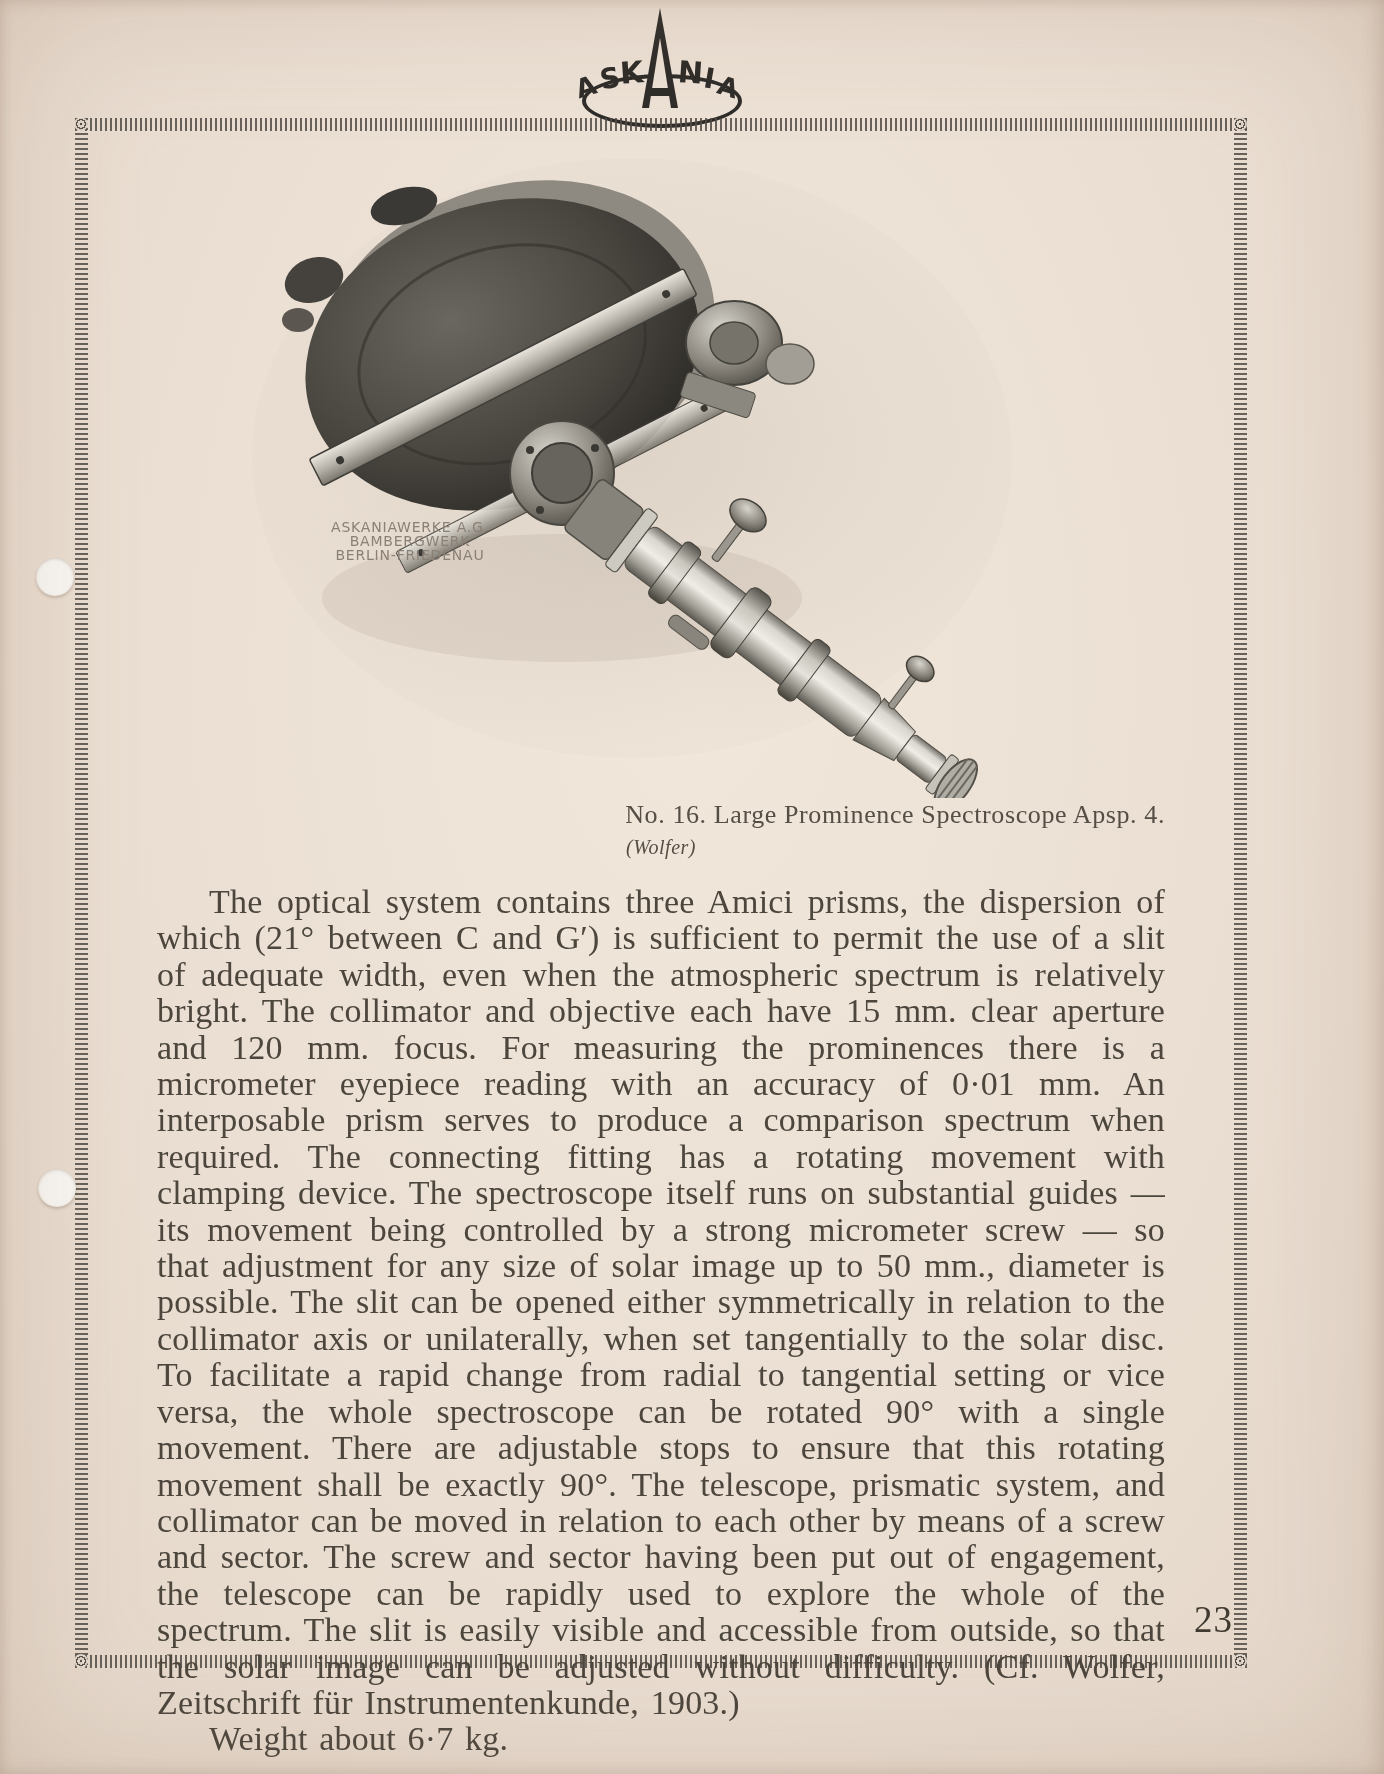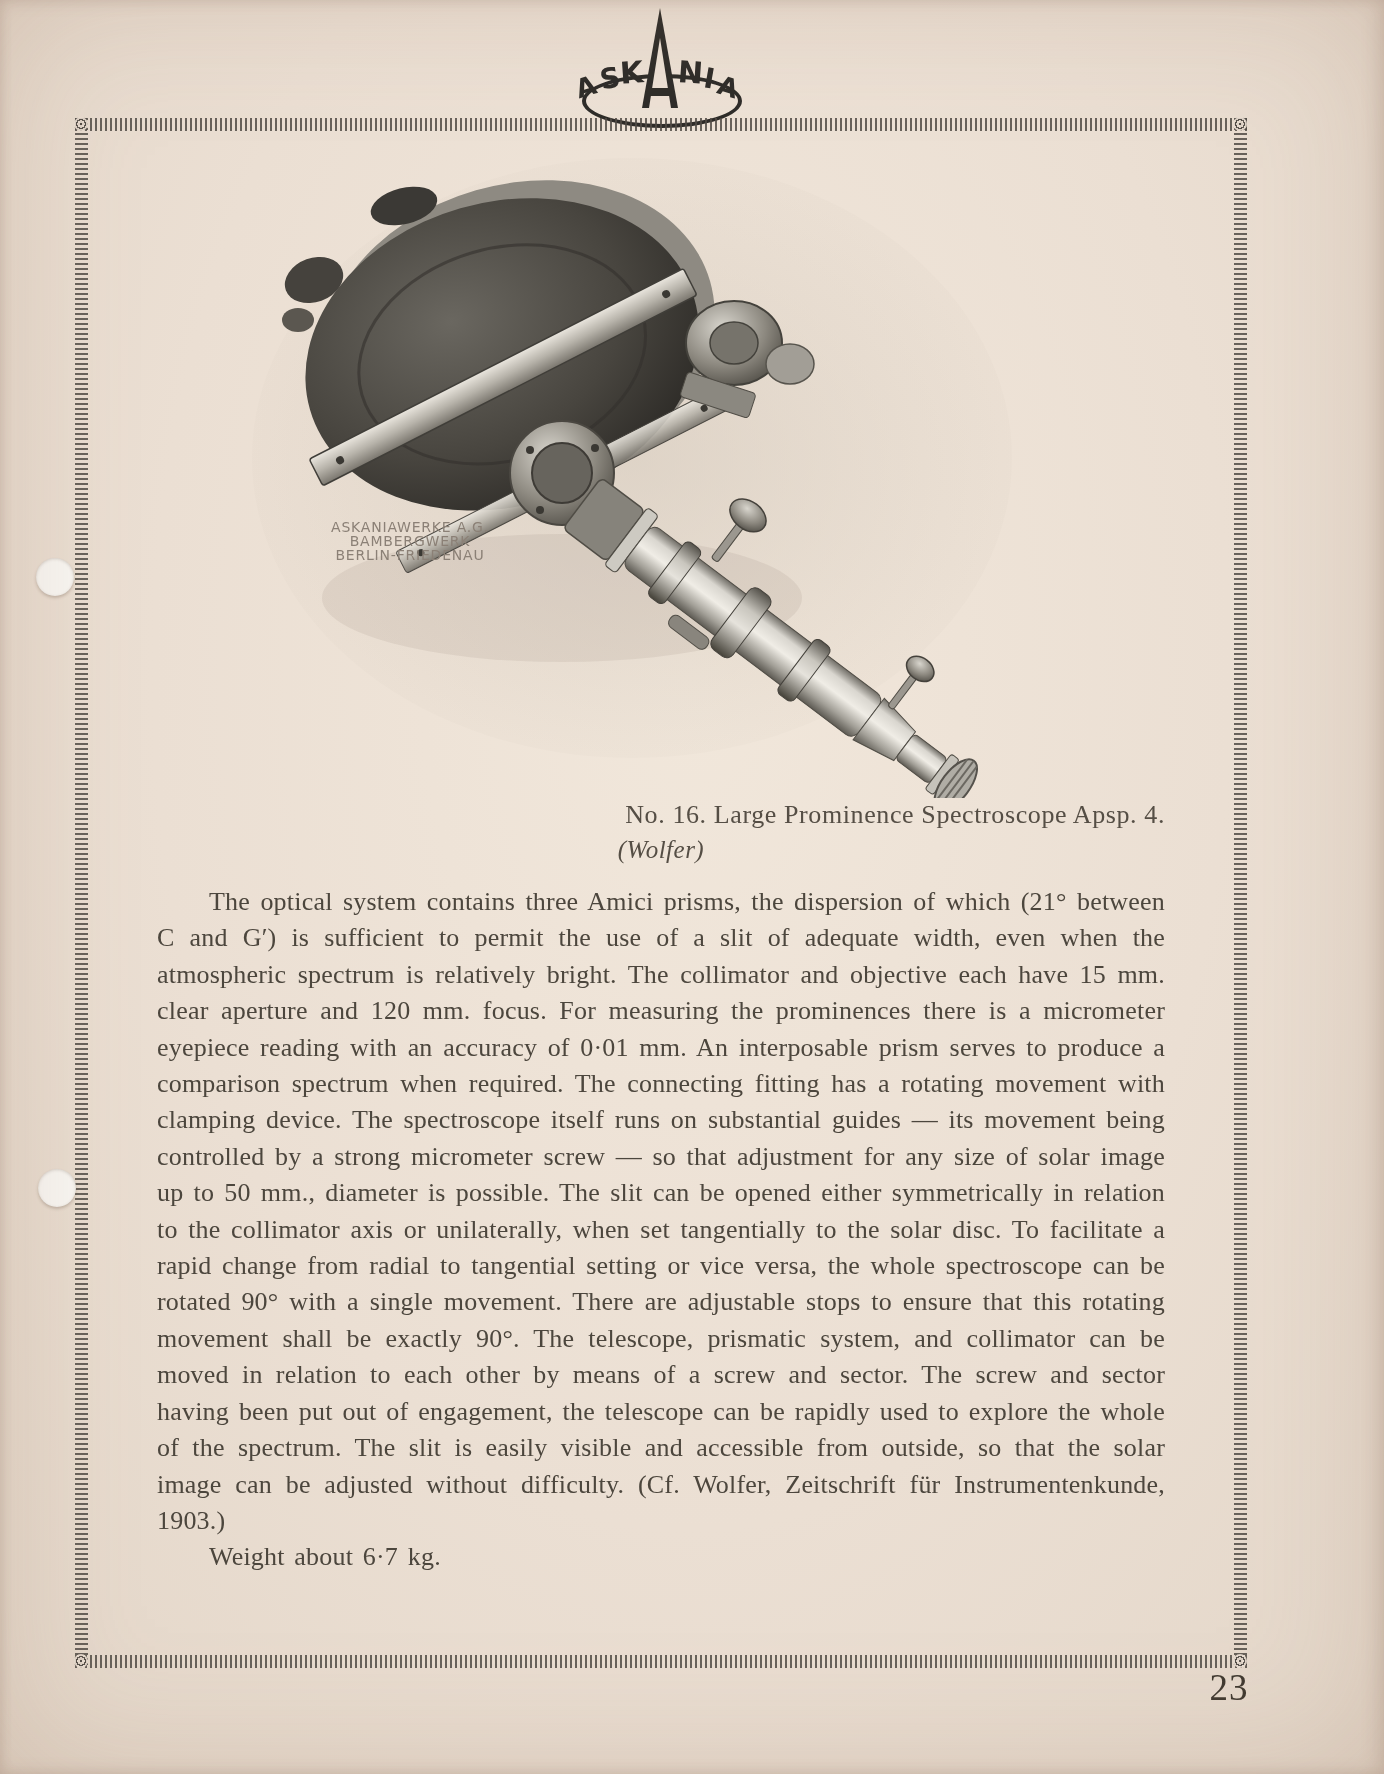--- a/index.html
+++ b/index.html
@@ -71,33 +71,33 @@
   .imprint{
     position:absolute;left:78px;top:362px;width:160px;
     font-family:"DejaVu Sans","Liberation Sans",sans-serif;
     font-size:14px;line-height:14px;letter-spacing:.8px;
     color:#8b8076;text-align:center;
   }
 
   
   .caption{position:absolute;left:157px;top:800px;width:1008px;text-align:center;color:#554e45;}
   .caption .title{font-size:26px;letter-spacing:.6px;text-align:right;}
-  .caption .credit{font-size:25px;font-style:italic;margin-top:6px;letter-spacing:.5px;}
+  .caption .credit{font-size:20px;font-style:italic;margin-top:6px;letter-spacing:.5px;}
 
   
   .bodytext{position:absolute;left:157px;top:884px;width:1008px;color:#4c463d;}
   .bodytext p{
     margin:0;text-indent:52px;text-align:justify;
-    font-size:26px;line-height:36.4px;word-spacing:3px;letter-spacing:.2px;
+    font-size:34px;line-height:36.4px;word-spacing:3px;letter-spacing:.2px;
   }
 
   
   .pagenum{
-    position:absolute;left:1194px;top:1666px;width:70px;
-    font-size:37px;color:#403a31;text-align:center;letter-spacing:1px;
+    position:absolute;left:1194px;top:1598px;width:70px;
+    font-size:37px;color:#403a31;letter-spacing:1px;
   }
 </style>
 </head>
 <body>
 
 <div class="page">
 
   <div class="logo">
     <div class="logo-ellipse"></div>
     <span class="lt l1">A</span>

